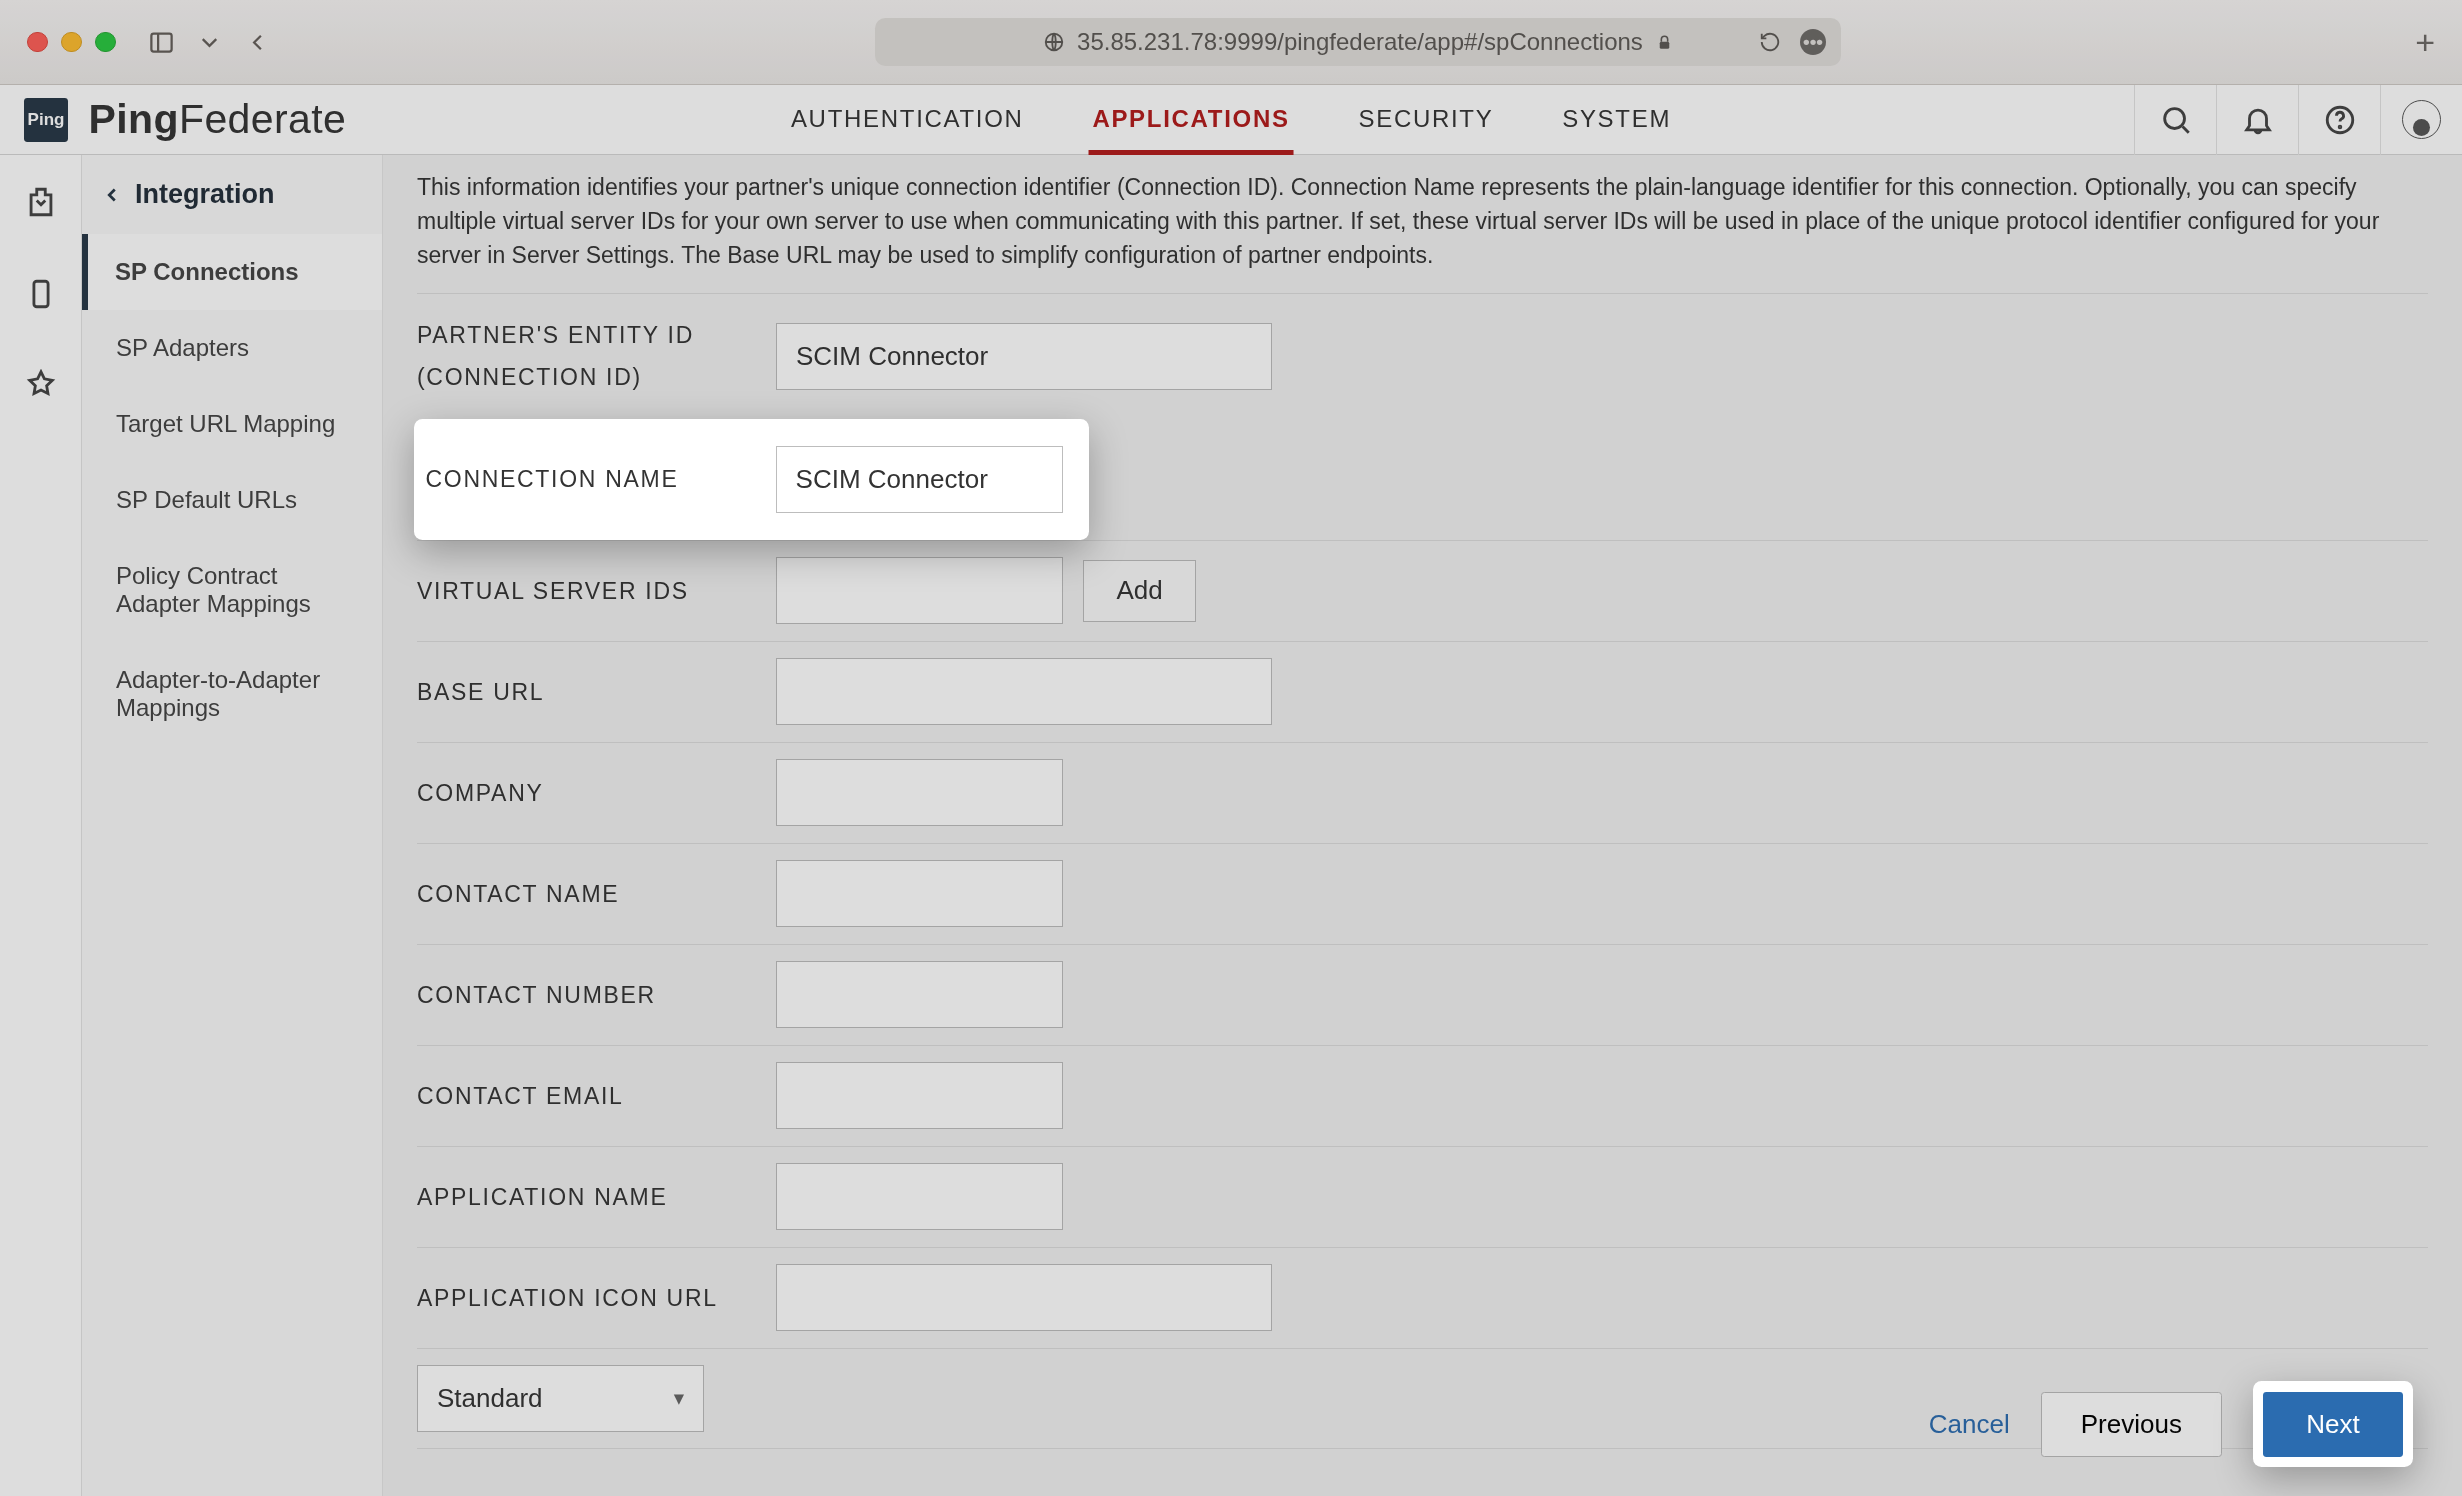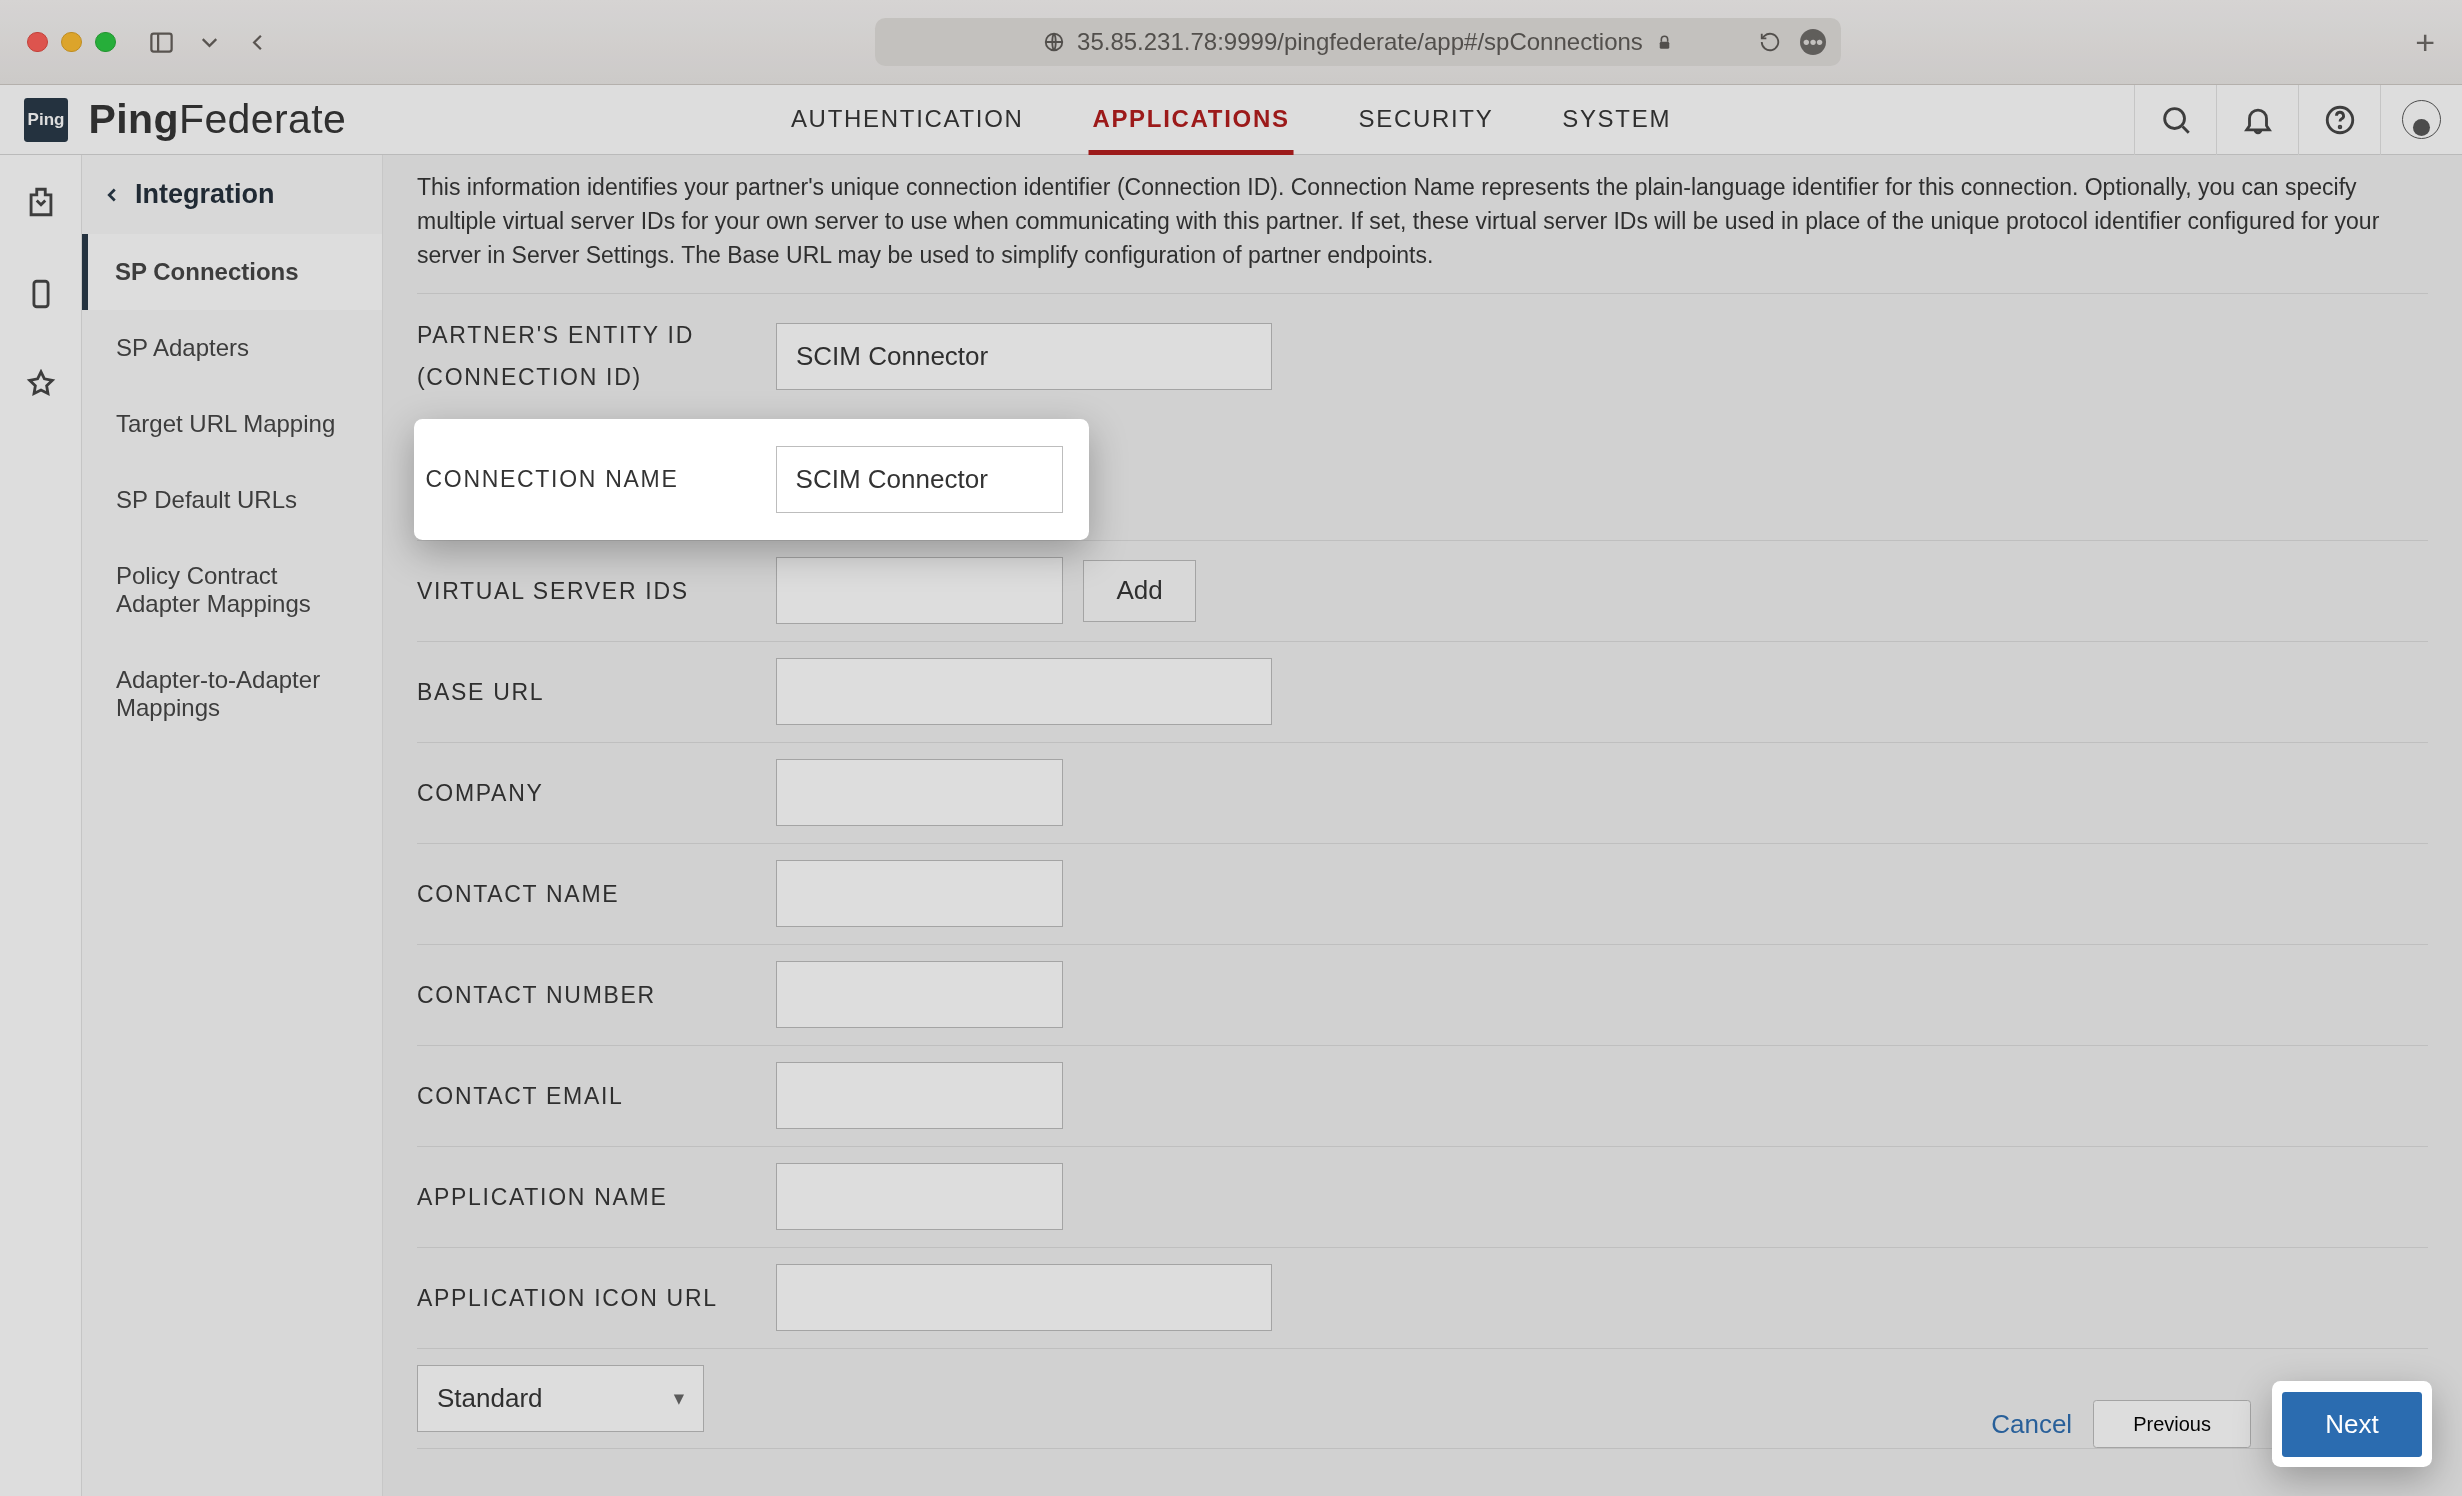--- a/index.html
+++ b/index.html
@@ -93,25 +93,25 @@
     display:flex; align-items:center;
     padding:19px 26px 19px 8.5px;
     margin-left:-3.4px; margin-right:auto;
     width:675px;
   }
   .hl-row .label { width:357px; padding-left:3.4px; font-size:23px; letter-spacing:1.7px; color:#333; }
   .hl-row input { height:67px; width:287px; border:0.9px solid #bdbdbd; font-size:26px; padding:0 19px; color:#333; }
 
   
   .footer {
-    position:absolute; right:30px; bottom:29px;
-    display:flex; align-items:center; gap:21px;
+    position:absolute; right:49px; bottom:29px;
+    display:flex; align-items:center; gap:31px;
   }
   .btn-link { font-size:26px; color:#2b6cb0; cursor:pointer; }
-  .btn { height:48px; padding:0 39px; font-size:20px; border:0.9px solid #bdbdbd; background:#fff; cursor:pointer; border-radius:3.4px; }
+  .btn { height:65px; padding:0 39px; font-size:26px; border:0.9px solid #bdbdbd; background:#fff; cursor:pointer; border-radius:3.4px; }
   .btn-primary-wrap {
     padding:10.3px; border-radius:8.5px; background:#fff;
     box-shadow:0 12px 38px rgba(0,0,0,0.28);
   }
   .btn-primary { height:65px; padding:0 43px; font-size:26px; background:#2b6cb0; color:#fff; border:none; border-radius:3.4px; cursor:pointer; }
 
   
   .scrim {
     position:absolute; inset:0; background:rgba(30,30,30,0.15); pointer-events:none; z-index:5;
   }

